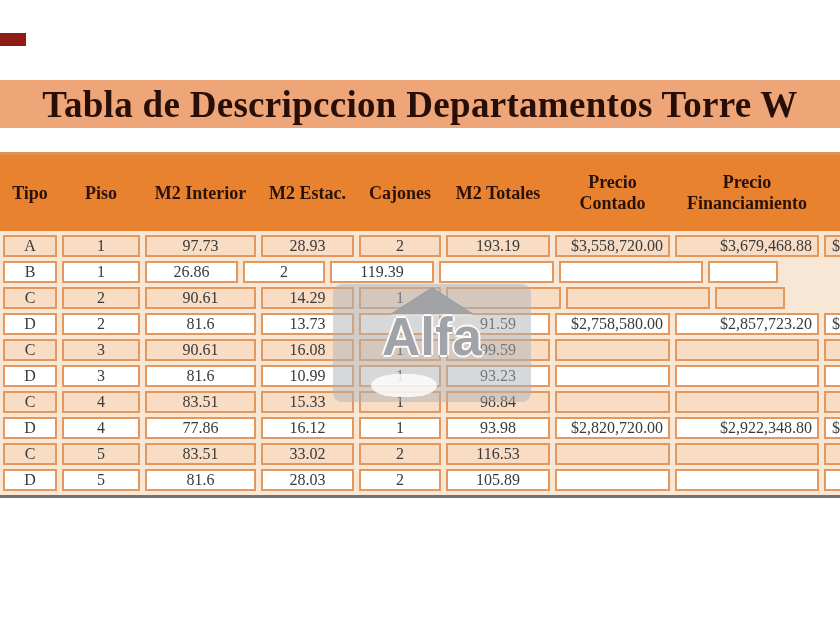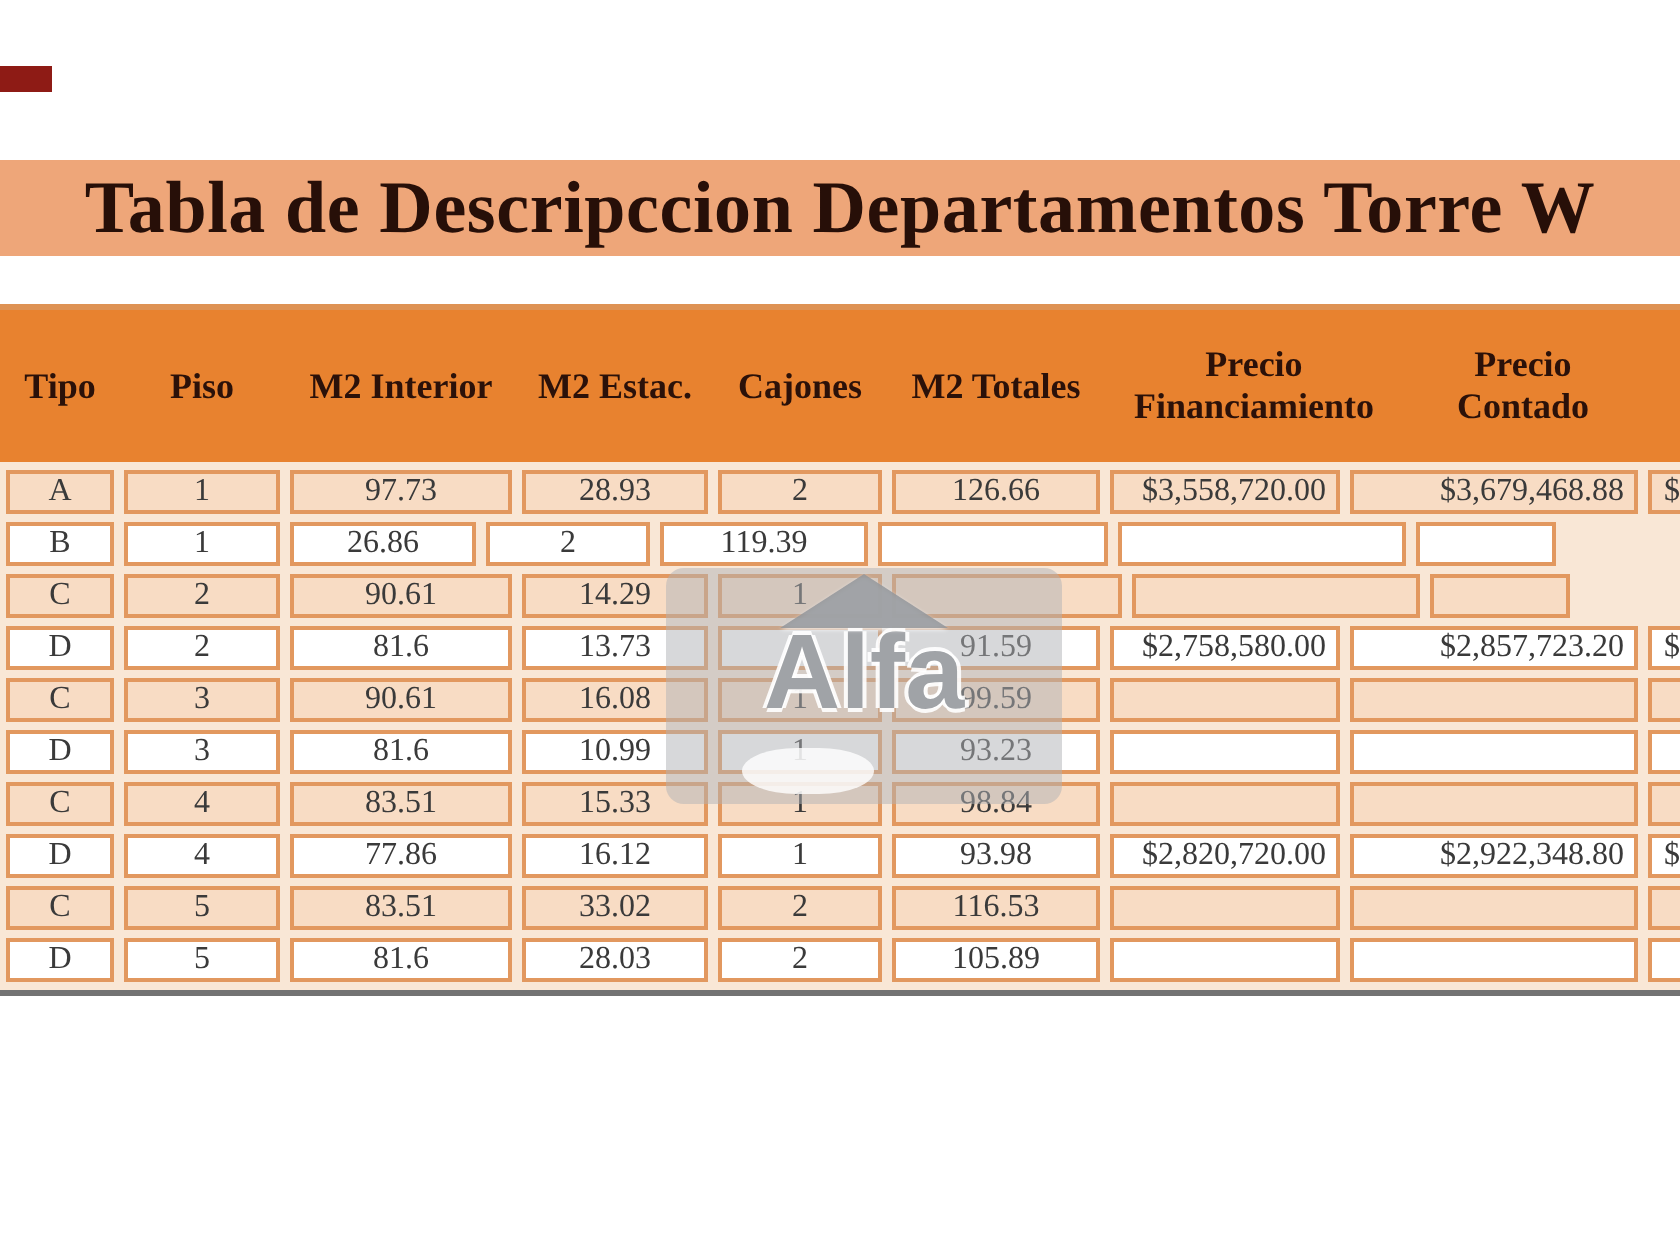--- a/index.html
+++ b/index.html
@@ -114,34 +114,34 @@
 </div>
 
 <div class="table-frame">
   <div class="header-band">
     <span class="hcell c0">Tipo</span>
     <span class="hcell c1">Piso</span>
     <span class="hcell c2">M2 Interior</span>
     <span class="hcell c3">M2 Estac.</span>
     <span class="hcell c4">Cajones</span>
     <span class="hcell c5">M2 Totales</span>
+    <span class="hcell c6">Precio Contado</span>
     <span class="hcell c7">Precio Financiamiento</span>
-    <span class="hcell c6">Precio Contado</span>
     <span class="hcell c8"></span>
   </div>
 
   <div class="data-area">
 
     <div class="trow peach">
       <span class="tcell c0">A</span>
       <span class="tcell c1">1</span>
       <span class="tcell c2">97.73</span>
       <span class="tcell c3">28.93</span>
       <span class="tcell c4">2</span>
-      <span class="tcell c5">126.66</span>
+      <span class="tcell c5">193.19</span>
       <span class="tcell c6">$3,558,720.00</span>
       <span class="tcell c7">$3,679,468.88</span>
       <span class="tcell c8">$3</span>
     </div>
 
     <div class="trow white">
       <span class="tcell c0">B</span>
       <span class="tcell c1">1</span>
       <span class="tcell c3">26.86</span>
       <span class="tcell c4">2</span>

